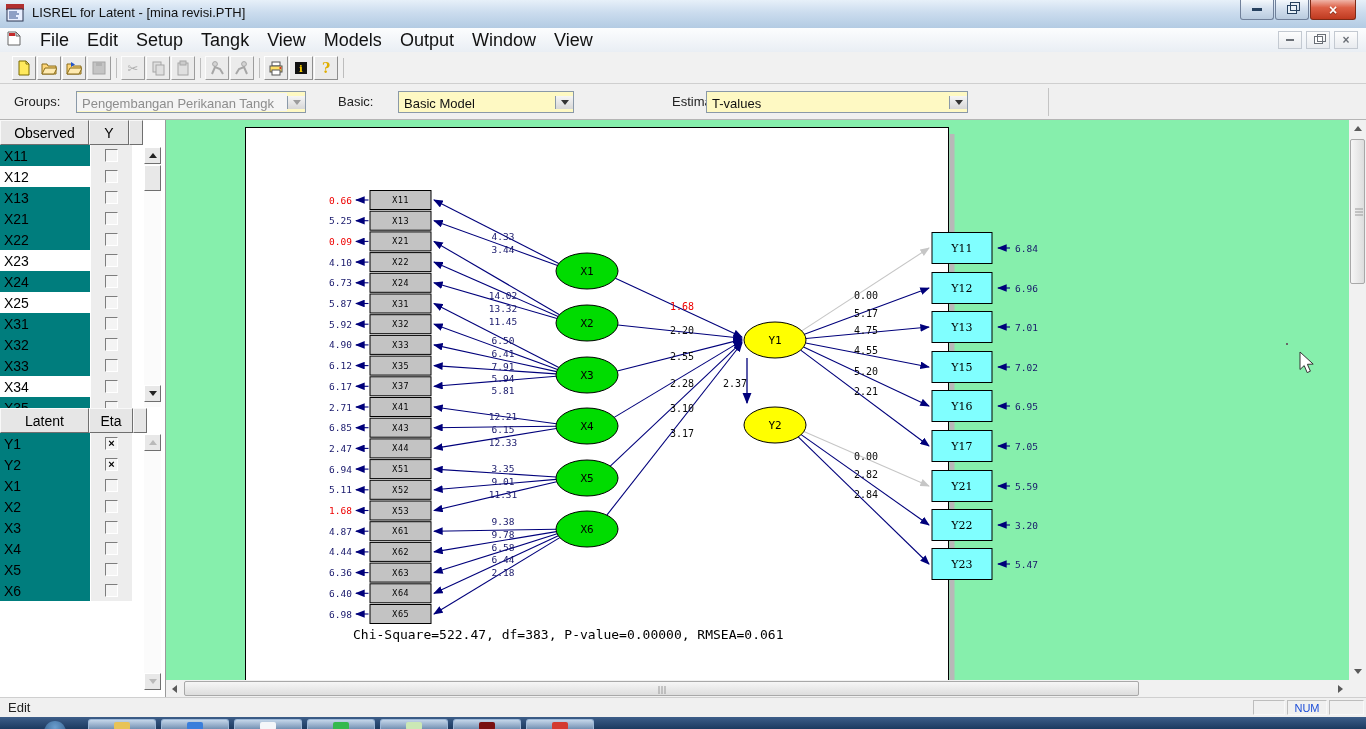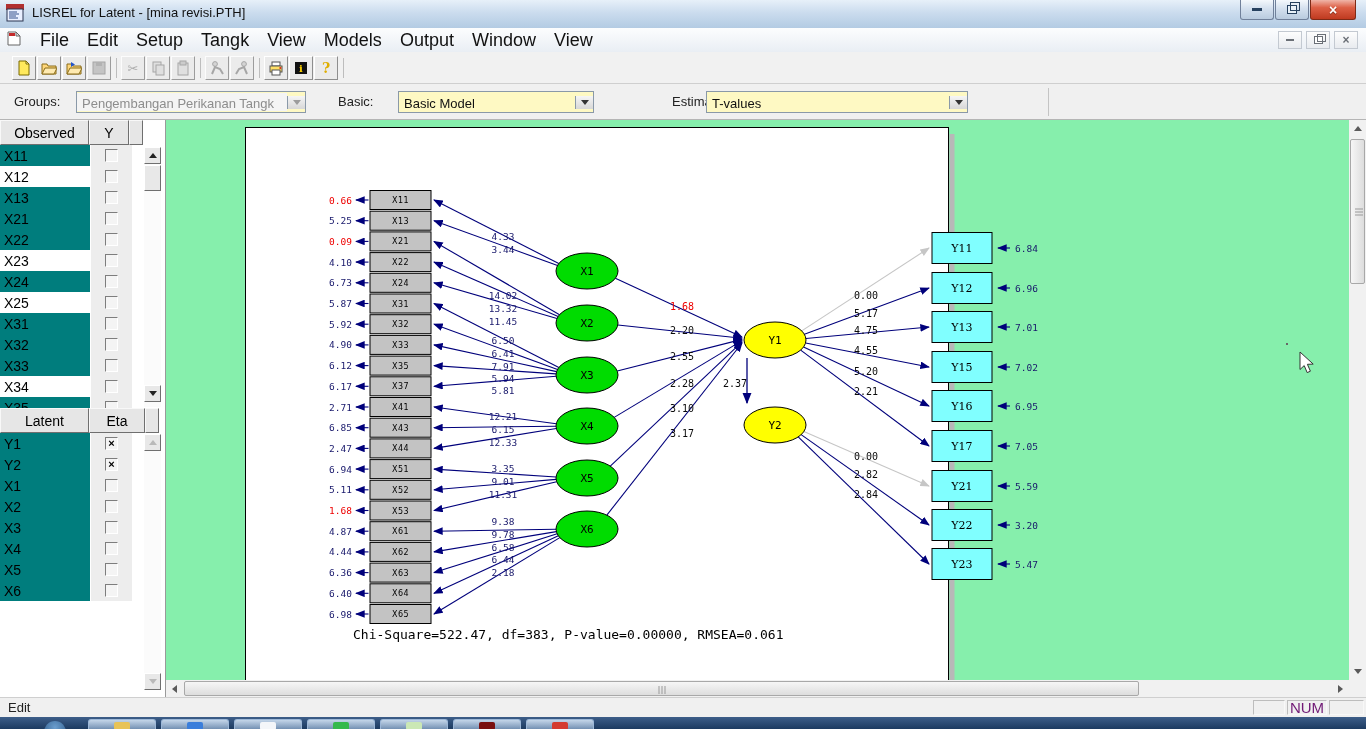--- a/index.html
+++ b/index.html
@@ -92,21 +92,21 @@
   .hsb .sb-thumb{background:linear-gradient(#f6f6f6,#dddddd)}
   .grip-h{position:absolute;left:50%;top:4px;display:flex;gap:2px;transform:translateX(-50%)}
   .grip-h span{width:1px;height:8px;background:#9a9a9a}
   .grip-v{position:absolute;top:50%;left:4px;display:grid;gap:2px;transform:translateY(-50%)}
   .grip-v span{height:1px;width:8px;background:#9a9a9a}
   
   .statusbar{position:absolute;left:0;top:697px;width:1366px;height:20px;background:#f0f0f0;
     border-top:1px solid #cfcfcf;box-sizing:border-box;font-size:13px;color:#222}
   .statusbar .ready{position:absolute;left:8px;top:2px}
   .sb-cell{position:absolute;top:2px;height:15px;box-sizing:border-box;border:1px solid;
-    border-color:#bdbdbd #f8f8f8 #f8f8f8 #bdbdbd;font-size:15px;color:#701a75;
+    border-color:#bdbdbd #f8f8f8 #f8f8f8 #bdbdbd;font-size:11px;color:#1d4ed8;
     display:flex;align-items:center;justify-content:center}
   
   .taskbar{position:absolute;left:0;top:717px;width:1366px;height:12px;background:linear-gradient(#3d5e89,#1c3a60)}
   .tb-app{position:absolute;top:2px;height:12px;width:66px;border-radius:3px 3px 0 0;
     border:1px solid #9db8d8;border-bottom:none;background:linear-gradient(rgba(220,235,250,.85),rgba(140,175,215,.55));
     display:flex;justify-content:center;overflow:hidden}
   .start-orb{position:absolute;left:44px;top:4px;width:22px;height:22px;border-radius:50%;
     background:radial-gradient(circle at 50% 30%,#7fb6e8,#1f4e7e);opacity:.8}
 </style>
 </head>
@@ -246,21 +246,21 @@
 
 <div class="combobar">
   <span class="cb-label" style="left:14px">Groups:</span>
   <div class="combo disabled" style="left:76px;width:230px">
     <span class="val">Pengembangan Perikanan Tangk</span>
     <span class="drop">
         <i></i>
       </span>
   </div>
   <span class="cb-label" style="left:338px">Basic:</span>
-  <div class="combo" style="left:398px;width:196px">
+  <div class="combo" style="left:398px;width:176px">
     <span class="val">Basic Model</span>
     <span class="drop">
         <i></i>
       </span>
   </div>
   <span class="cb-label" style="left:672px">Estimates:</span>
   <div class="combo" style="left:706px;width:262px">
     <span class="val">T-values</span>
     <span class="drop">
         <i></i>
@@ -350,21 +350,21 @@
       </div>
       <div class="vp-row sel">
         <span class="vp-name">X35</span>
         <span class="vp-checkcell">
           <span class="vp-checkbox"></span>
         </span>
       </div>
     </div>
   <div class="vp-head">
     <div class="vp-btn" style="width:89px">Latent</div>
-    <div class="vp-btn" style="width:56px">Eta</div>
+    <div class="vp-btn" style="width:44px">Eta</div>
     <div class="vp-btn" style="width:14px"></div>
   </div>
   <div class="vp-list" id="latent-list" style="height:266px;overflow:hidden">
       <div class="vp-row sel">
         <span class="vp-name">Y1</span>
         <span class="vp-checkcell">
           <span class="vp-checkbox">×</span>
         </span>
       </div>
       <div class="vp-row sel">

